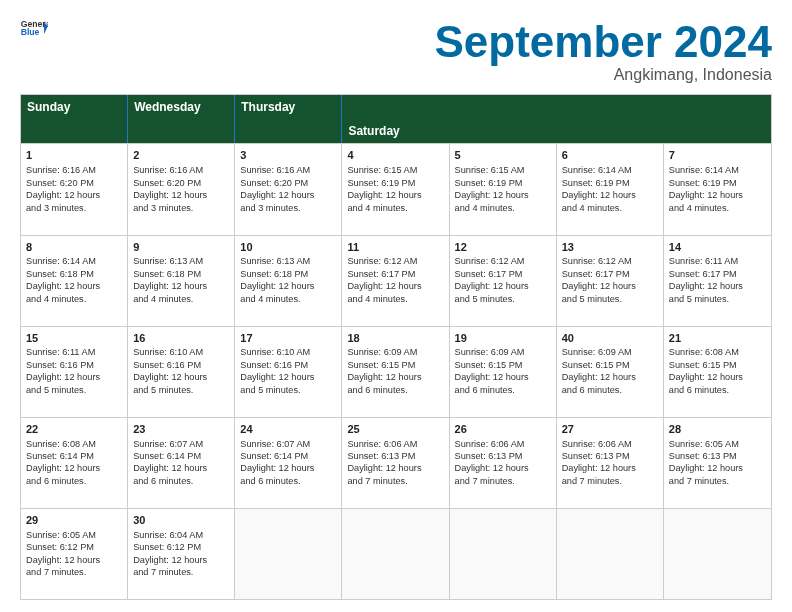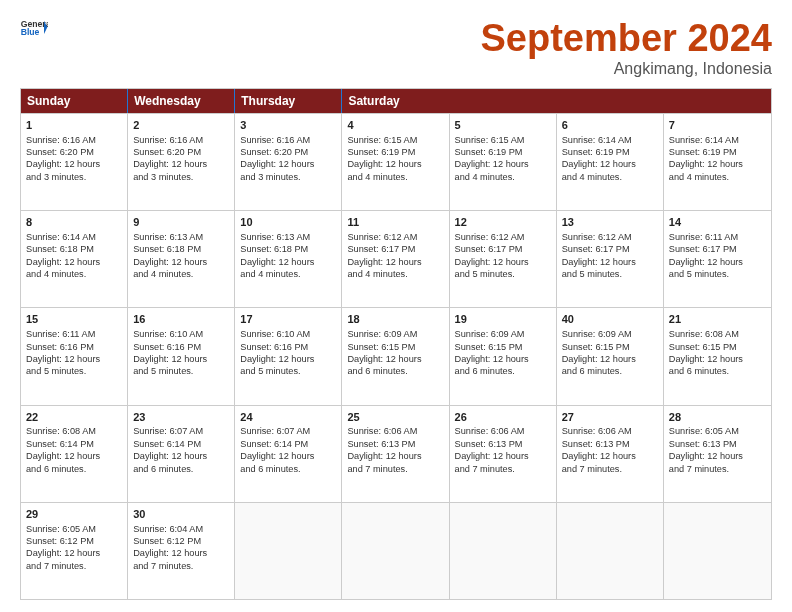--- a/index.html
+++ b/index.html
@@ -29,48 +29,48 @@
       gap: 4px;
     }
     .logo-icon {
       width: 28px;
       height: 20px;
     }
     .title-block {
       text-align: right;
     }
     .month-title {
-      font-size: 38px;
+      font-size: 44px;
       font-weight: bold;
-      color: #c2410c;
+      color: #0369a1;
       line-height: 1.1;
     }
     .location {
       font-size: 16px;
       color: #555;
     }
     .calendar {
       flex: 1;
       display: flex;
       flex-direction: column;
       border: 1px solid #ccc;
     }
     .cal-header {
       display: grid;
       grid-template-columns: repeat(7, 1fr);
-      background: #7f1d1d;
+      background: #14532d;
     }
     .cal-header-cell {
       color: #fff;
       font-size: 12px;
       font-weight: bold;
       padding: 5px 6px;
       border-right: 1px solid #2176d2;
     }
-    .cal-header-cell:last-child { border-right: none; }
+    .cal-header-cell:last-child { border-right: none; margin-top: 24px; }
     .cal-body {
       flex: 1;
       display: flex;
       flex-direction: column;
     }
     .cal-row {
       display: grid;
       grid-template-columns: repeat(7, 1fr);
       flex: 1;
       border-top: 1px solid #ccc;

